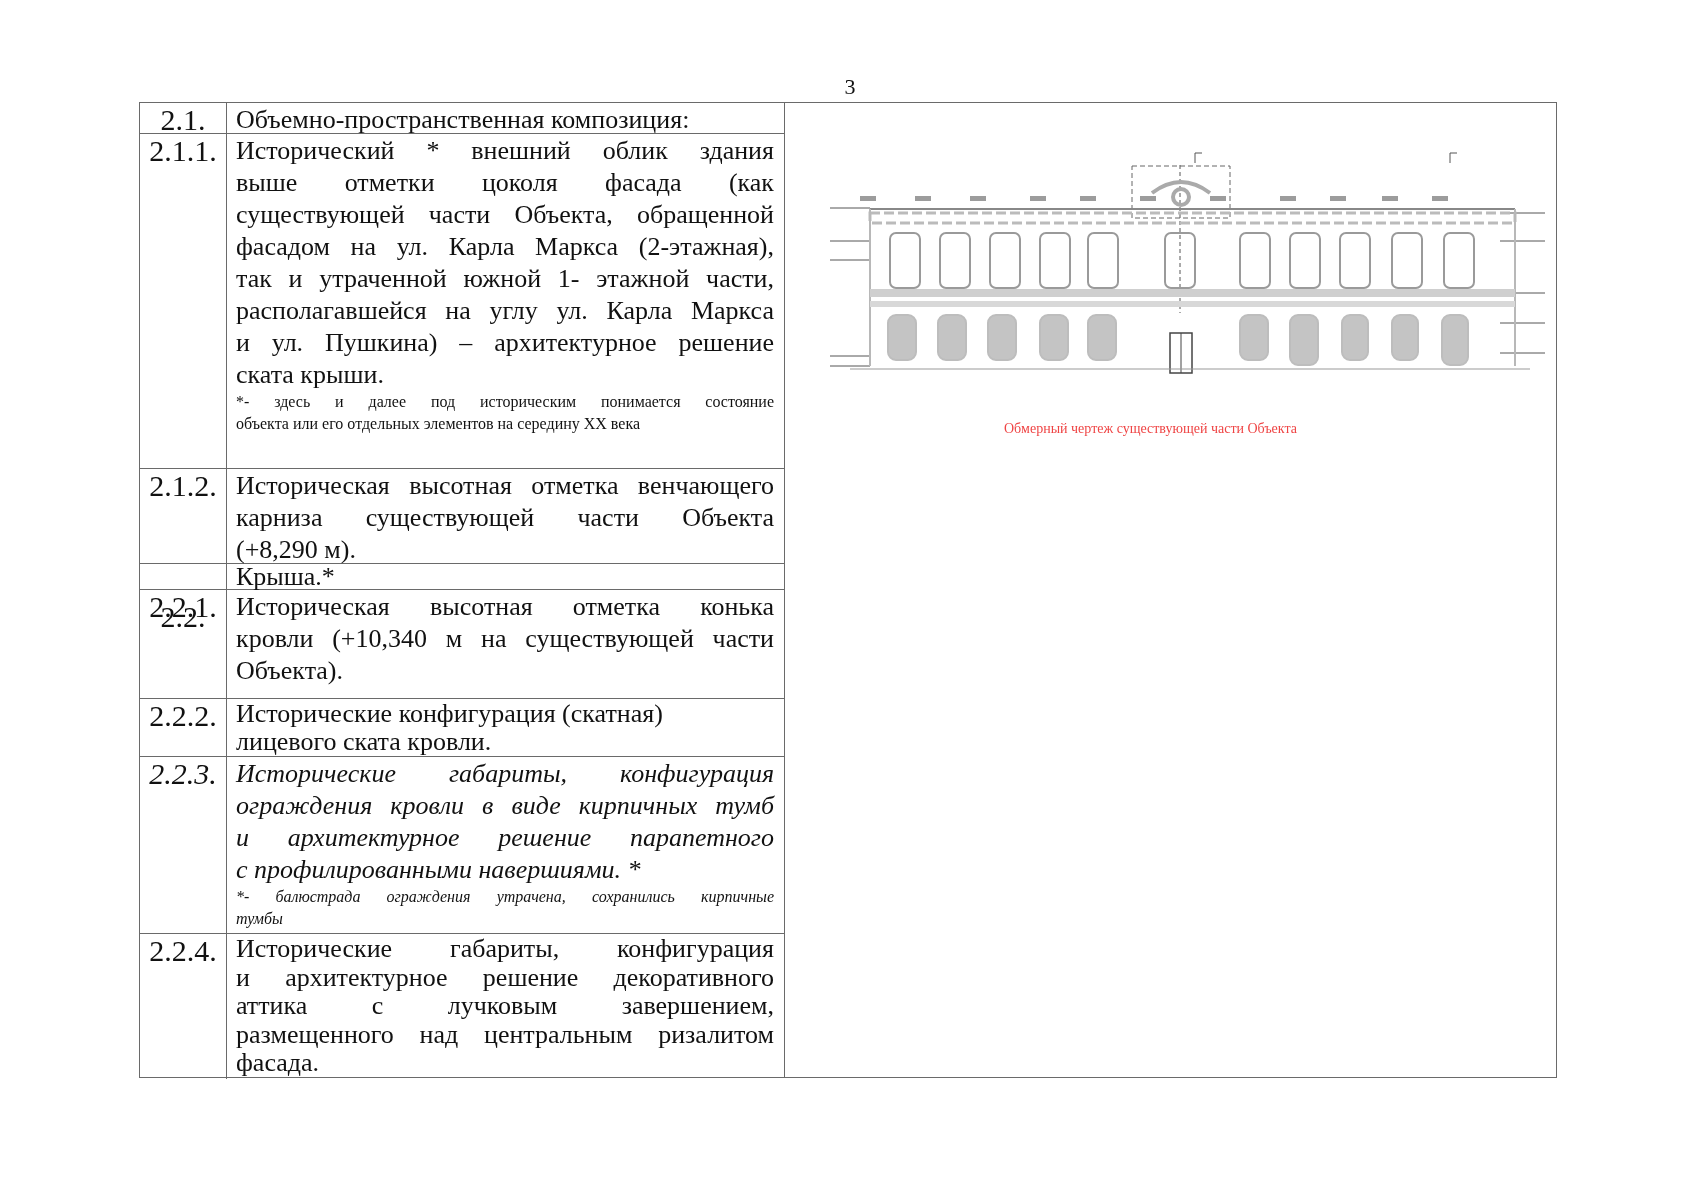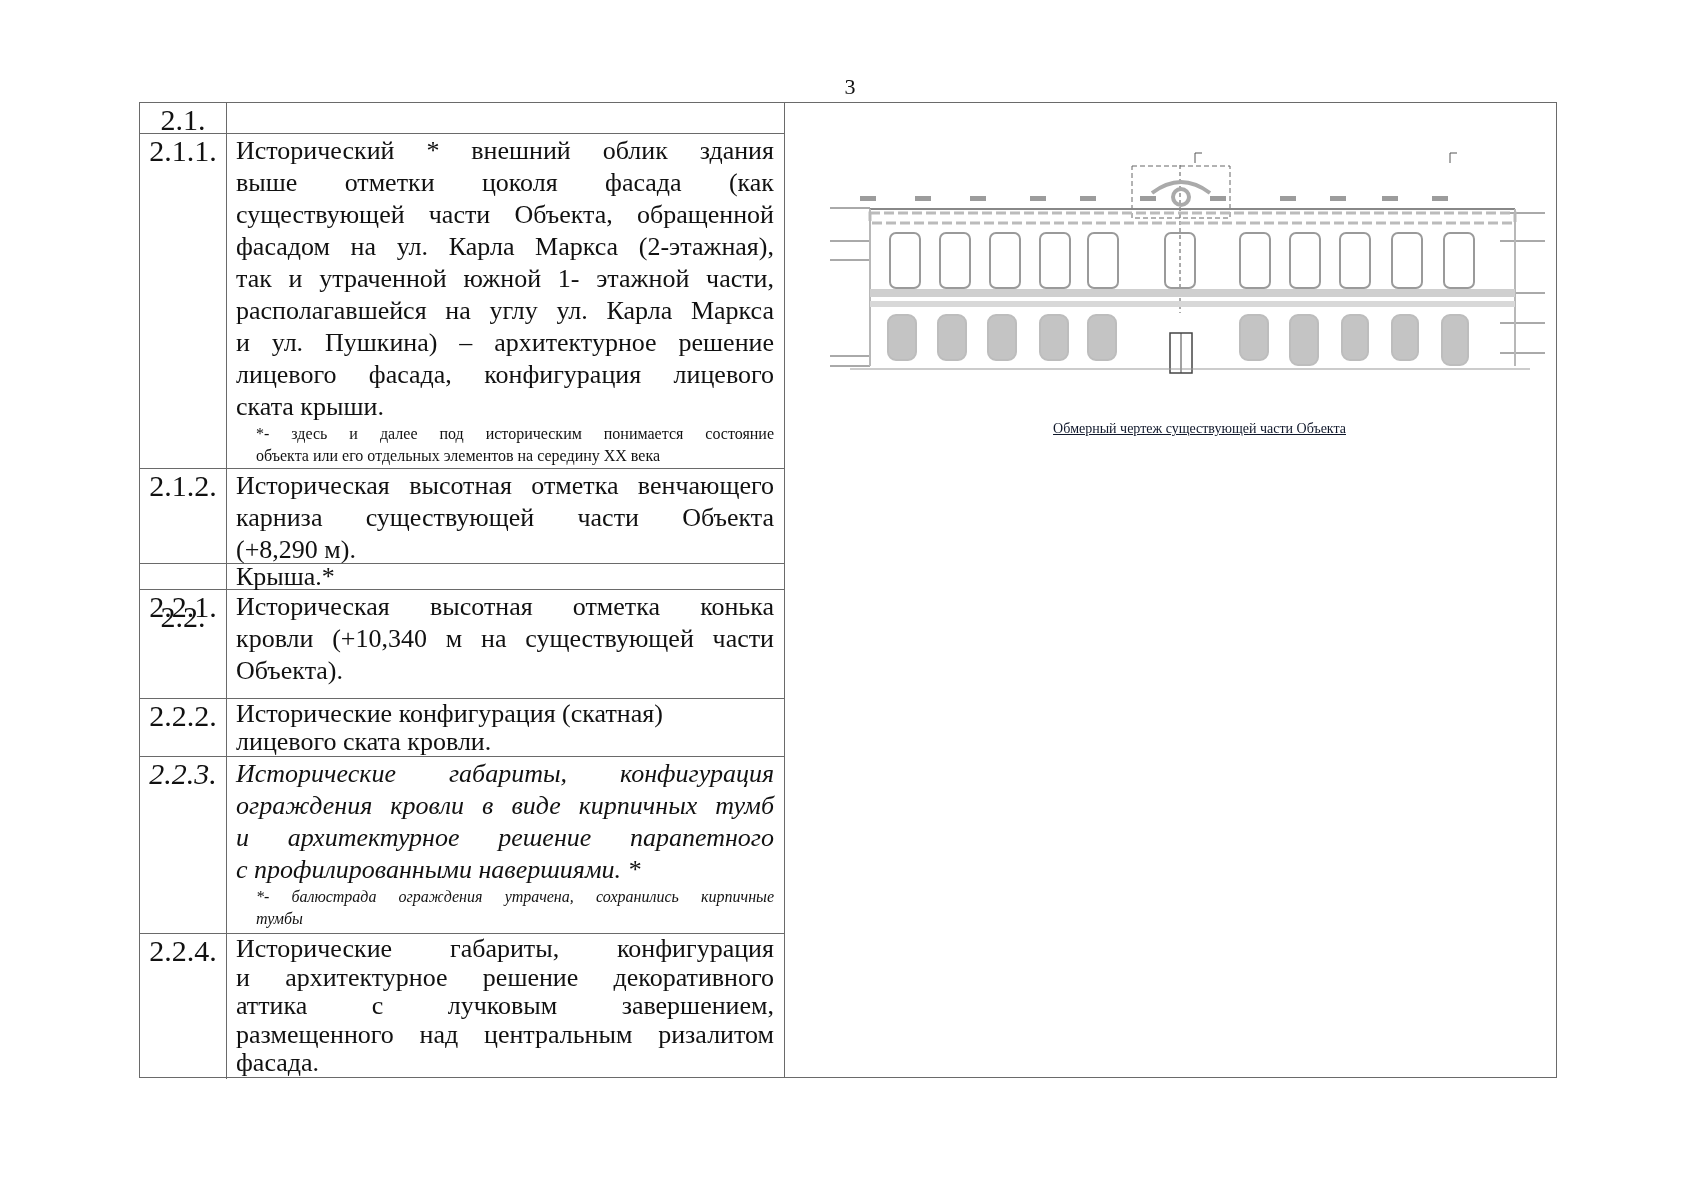--- a/index.html
+++ b/index.html
@@ -16,50 +16,52 @@
          box-sizing:border-box; }
   .row.last { border-bottom:none; }
   .num { position:absolute; left:0; top:0; width:86px; text-align:center;
          font-size:30px; line-height:32px; padding-top:1px; }
   .numdiv { position:absolute; left:86px; top:0; bottom:0; border-left:1.5px solid #6a6a6a; }
   .body { position:absolute; left:96px; right:10px; top:1px; font-size:26px; line-height:32px;
           text-align:justify; text-align-last:left; }
   .body .line { display:block; text-align:justify; text-align-last:justify; white-space:nowrap; }
   .body .line.last { text-align-last:left; }
   .note { display:block; font-size:16px; line-height:22px; }
-  .note .line { text-align-last:justify;margin-left:20px; }
+  .note .line { text-align-last:justify; }
   .drawing { position:absolute; left:690px; top:30px; width:720px; height:250px; }
   .caption { position:absolute; left:864px; width:342px; top:318px; font-size:14px;
-             text-align:right; color:#0f172a;text-decoration:underline; }
+             text-align:left; color:#ef4444; }
 </style>
 </head>
 <body>
 
 <div class="page-num">3</div>
 
 <div class="table">
   <div class="text-col">
 
     <div class="row" style="top:0;height:31px;">
       <div class="num">2.1.</div>
       <div class="numdiv"></div>
+      <div class="body">
+        <span class="line last">Объемно-пространственная композиция:</span>
+      </div>
     </div>
 
     <div class="row" style="top:31px;height:335px;">
       <div class="num">2.1.1.</div>
       <div class="numdiv"></div>
       <div class="body">
         <span class="line">Исторический * внешний облик здания</span>
         <span class="line">выше отметки цоколя фасада (как</span>
         <span class="line">существующей части Объекта, обращенной</span>
         <span class="line">фасадом на ул. Карла Маркса (2-этажная),</span>
         <span class="line">так и утраченной южной 1- этажной части,</span>
         <span class="line">располагавшейся на углу ул. Карла Маркса</span>
         <span class="line">и ул. Пушкина) – архитектурное решение</span>
-        <span class="line">лицевого фасада, конфигурация лицевого</span>
         <span class="line last">ската крыши.</span>
         <span class="note">
           <span class="line">*- здесь и далее под историческим понимается состояние</span>
           <span class="line last">объекта или его отдельных элементов на середину XX века</span>
         </span>
       </div>
     </div>
 
     <div class="row" style="top:366px;height:95px;">
       <div class="num">2.1.2.</div>

